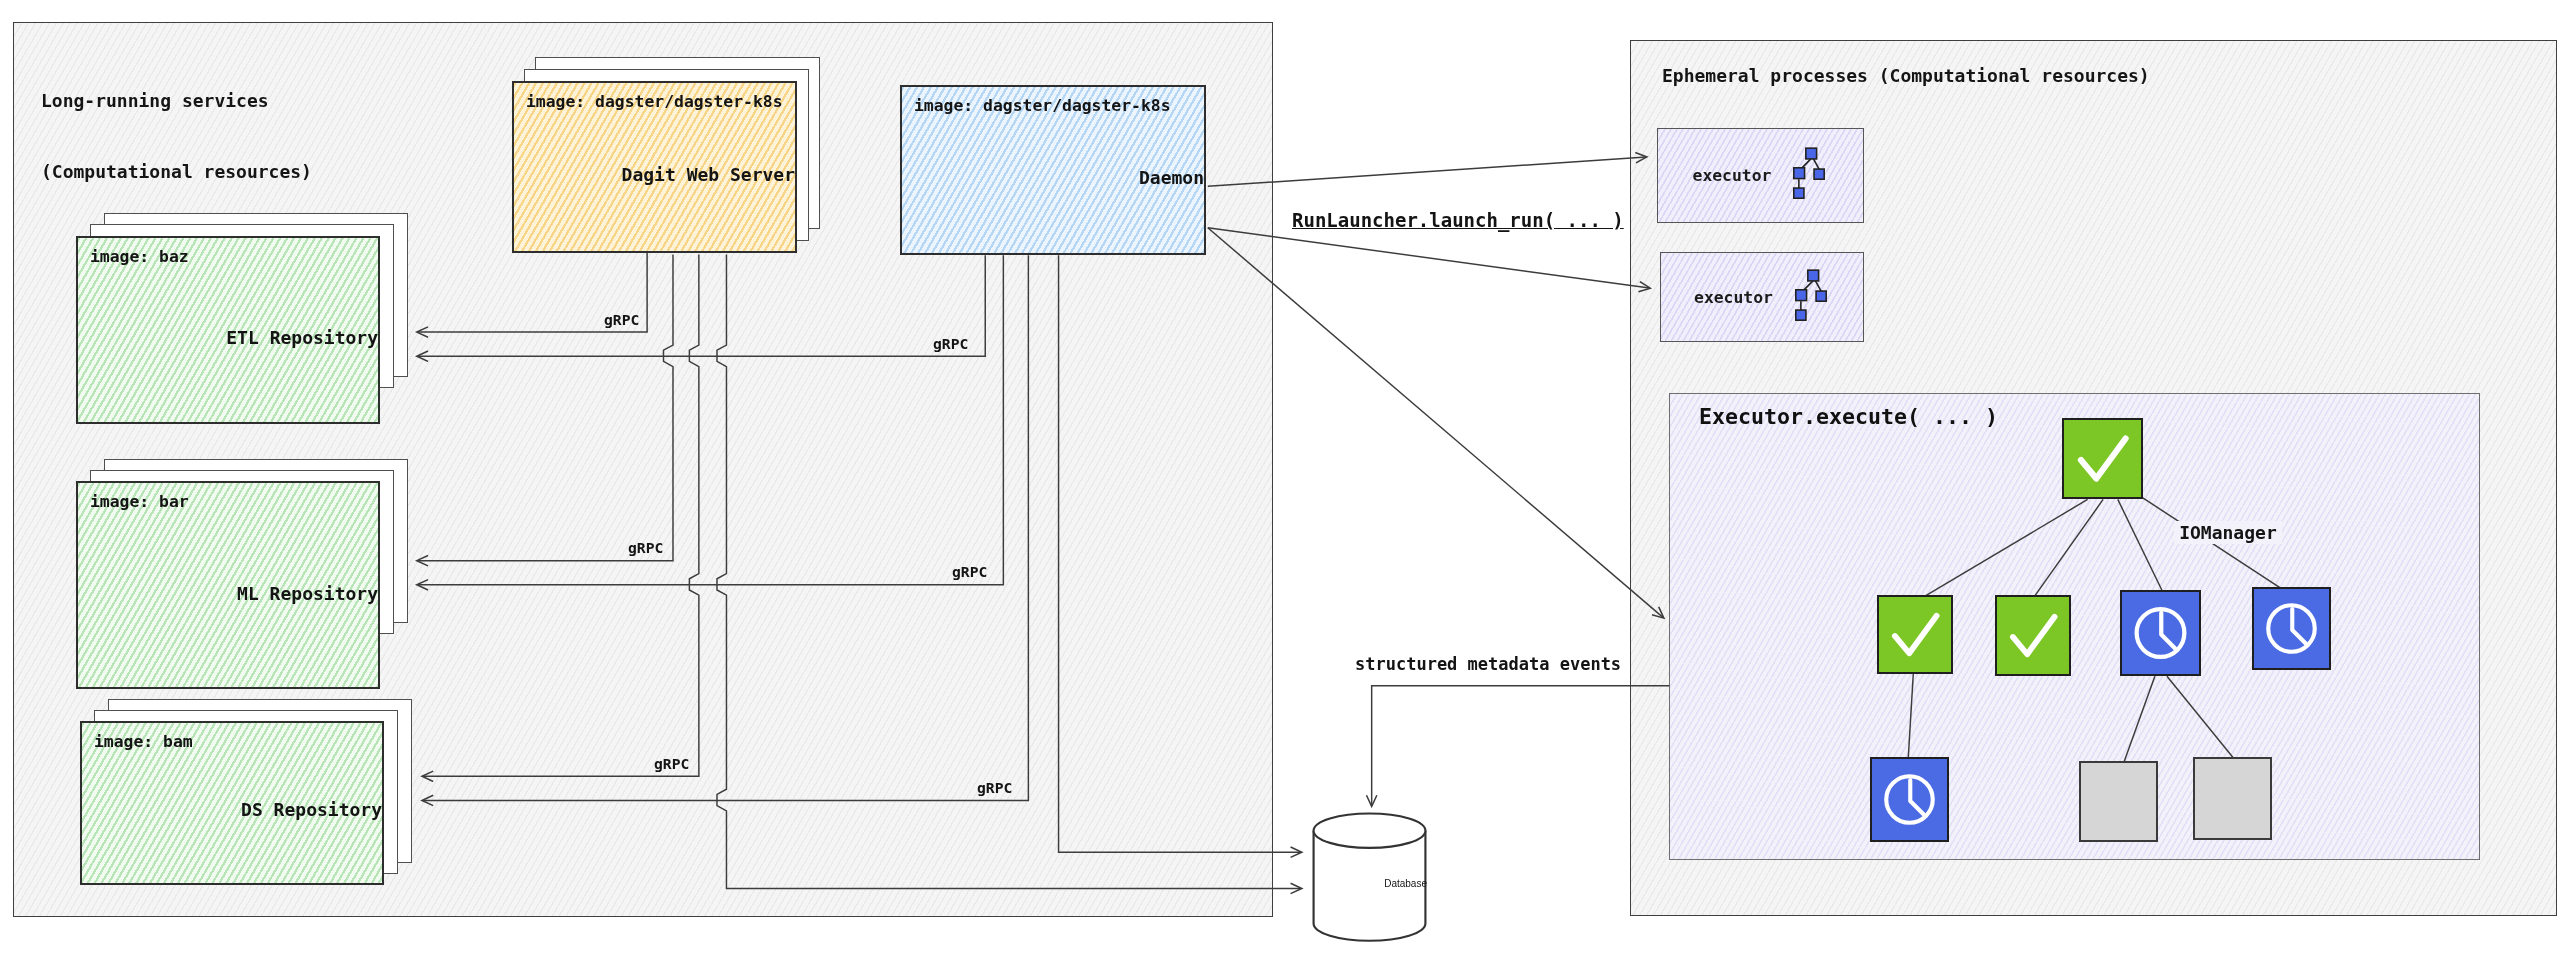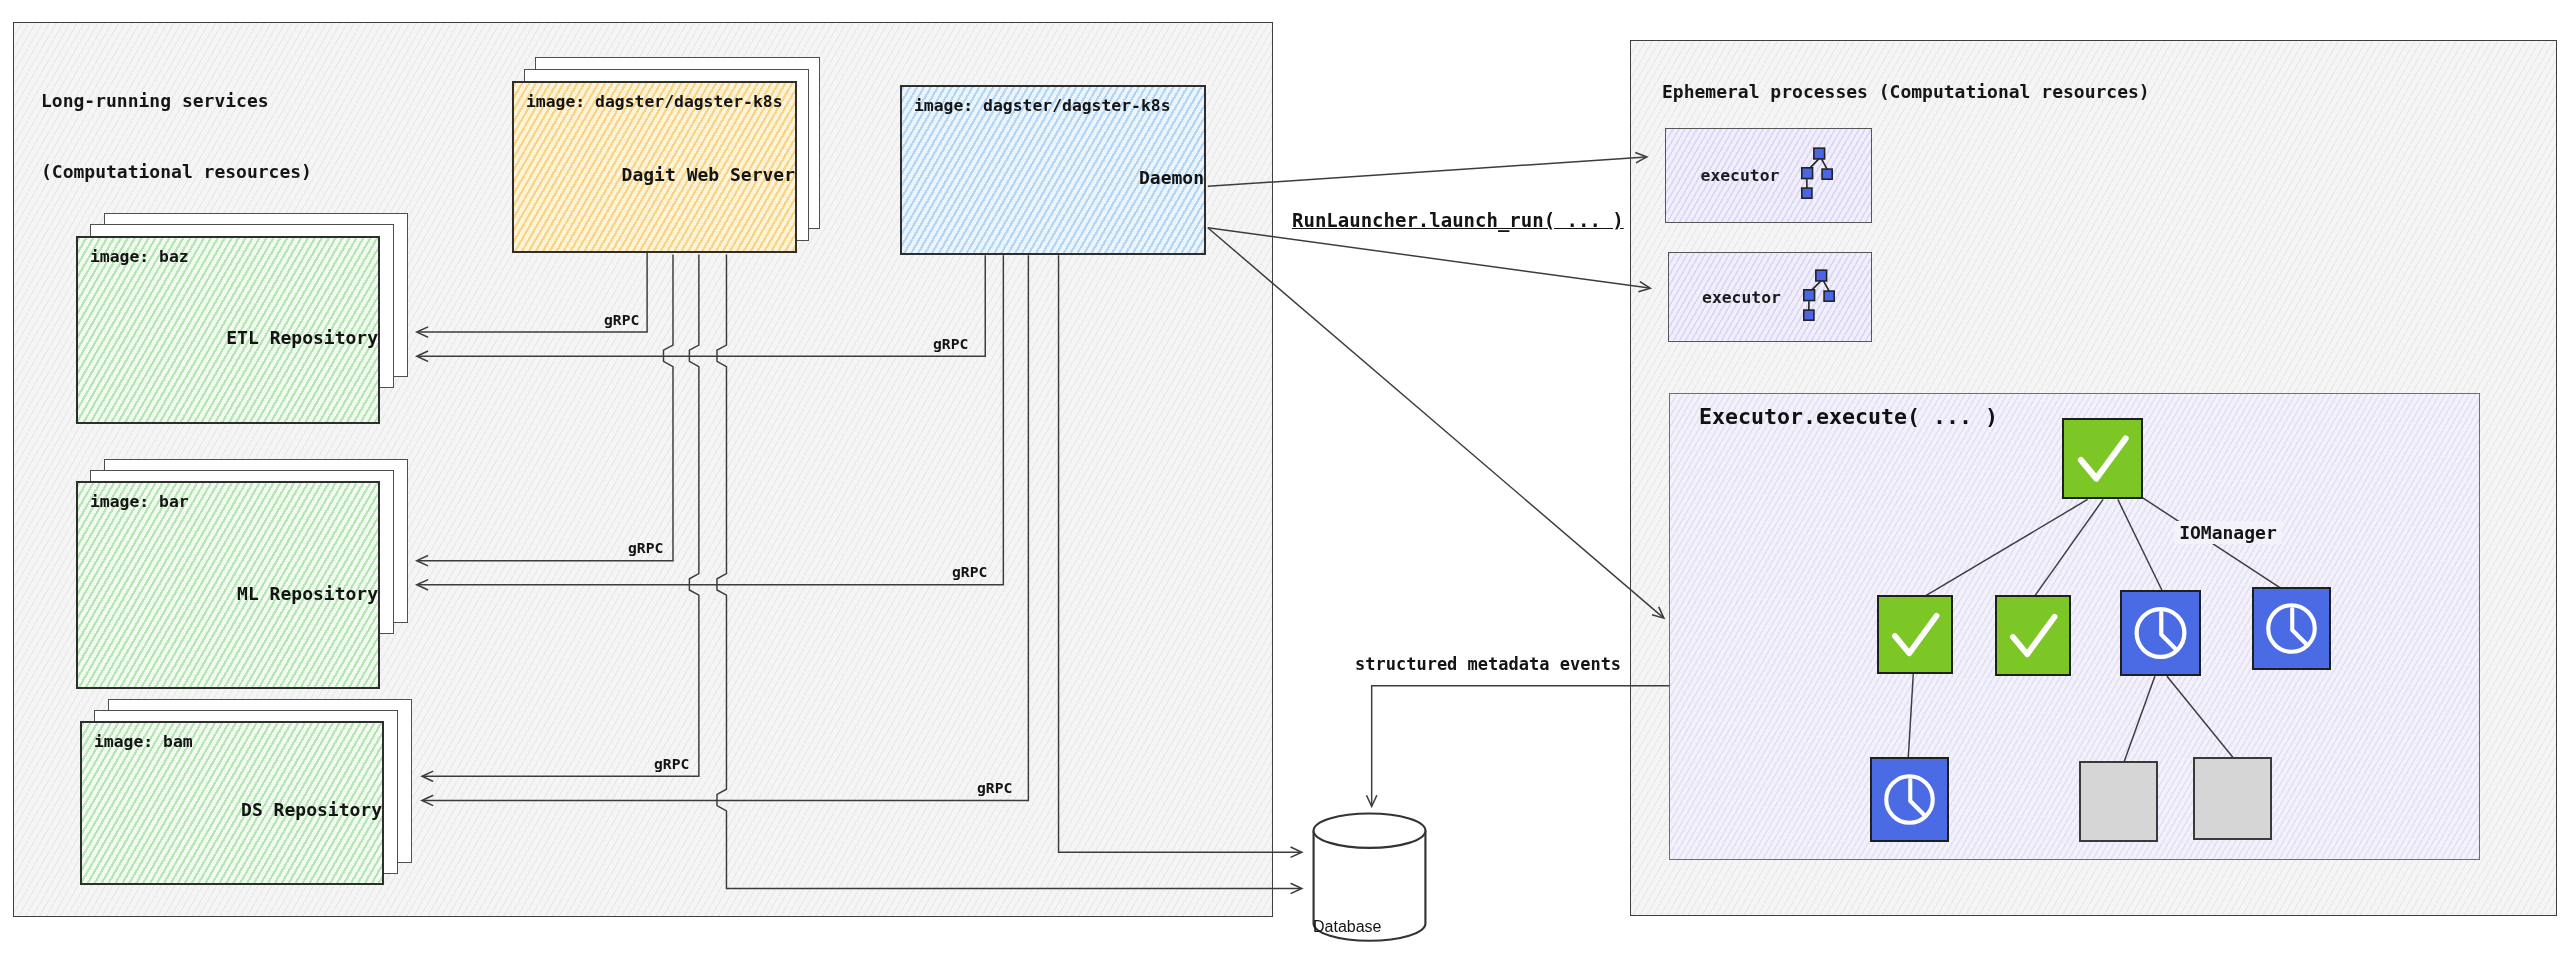--- a/index.html
+++ b/index.html
@@ -59,21 +59,21 @@
     transform:translateY(-50%);
     text-align:right;font-size:18px;font-weight:700;color:#141414;
   }
   
   .exec-box{
     position:absolute;border:1.7px solid #565656;box-sizing:border-box;
     background:
       repeating-linear-gradient(120deg, rgba(167,160,228,0.30) 0 1.7px, rgba(255,255,255,0) 1.7px 5.2px),
       #f1effb;
     display:flex;align-items:center;justify-content:center;gap:19px;
-    font-size:16.4px;font-weight:700;z-index:3;margin-left:8px;
+    font-size:16.4px;font-weight:700;z-index:3;
   }
   
   .execute-box{
     position:absolute;border:1.7px solid #6f6f6f;box-sizing:border-box;
     background:
       repeating-linear-gradient(120deg, rgba(172,165,230,0.22) 0 1.7px, rgba(255,255,255,0) 1.7px 5.2px),
       #f3f2fb;
     z-index:2;
   }
   .execute-title{
@@ -91,21 +91,21 @@
   .node.pending{background:#4a6be4;}
   .node.queued{background:#d6d6d6;border-color:#3a3a3a;}
   .node svg{width:100%;height:100%;display:block;}
   
   .lbl{position:absolute;z-index:6;white-space:pre;color:#141414;}
   .grpc{font-size:14.7px;font-weight:700;}
   .runlauncher{font-size:19px;font-weight:700;}
   .metadata{font-size:17px;font-weight:700;margin-left:32px;}
   .db-label{
     font-family:"Liberation Sans", sans-serif;
-    font-size:16px;font-weight:400;text-align:left;margin-top:40px;
+    font-size:10px;font-weight:400;text-align:right;
   }
   
   #wires{position:absolute;left:0;top:0;z-index:4;}
   .db-cyl{position:absolute;z-index:3;}
 </style>
 </head>
 <body>
 
 <div class="panel" style="left:13px;top:21.6px;width:1260px;height:895px;"></div>
 <div class="panel-title" style="left:41px;top:41px;">
@@ -158,21 +158,21 @@
 
 <div class="db-cyl" style="left:1311px;top:809px;width:117px;height:138px;">
   <svg width="117" height="138" viewBox="0 0 136 160">
     <path d="M3,25 V133 A65,20 0 0 0 133,133 V25" fill="#ffffff" stroke="#333333" stroke-width="2.5"></path>
     <ellipse cx="68" cy="25" rx="65" ry="20" fill="#ffffff" stroke="#333333" stroke-width="2.5"></ellipse>
   </svg>
 </div>
 <div class="lbl db-label" style="left:1313px;top:878px;width:114px;">Database</div>
 
 <div class="panel" style="left:1630px;top:40px;width:927px;height:876px;"></div>
-<div class="panel-title" style="left:1662px;top:64px;margin-top:16px;">Ephemeral processes (Computational resources)</div>
+<div class="panel-title" style="left:1662px;top:64px;">Ephemeral processes (Computational resources)</div>
 
 <div class="exec-box" style="left:1657px;top:128px;width:207px;height:95px;">
   <span>executor</span>
   <span>
     <svg width="38" height="55" viewBox="0 0 60 86">
       <path d="M33,20 L17,36 M37,20 L46,36 M14,52 L14,66" stroke="#222" stroke-width="2.5" fill="none"></path>
       <rect x="25" y="3" width="17" height="17" fill="#4a66e8" stroke="#222" stroke-width="2.5"></rect>
       <rect x="6" y="34" width="17" height="17" fill="#4a66e8" stroke="#222" stroke-width="2.5"></rect>
       <rect x="38" y="36" width="16" height="16" fill="#4a66e8" stroke="#222" stroke-width="2.5"></rect>
       <rect x="6" y="66" width="16" height="16" fill="#4a66e8" stroke="#222" stroke-width="2.5"></rect>

